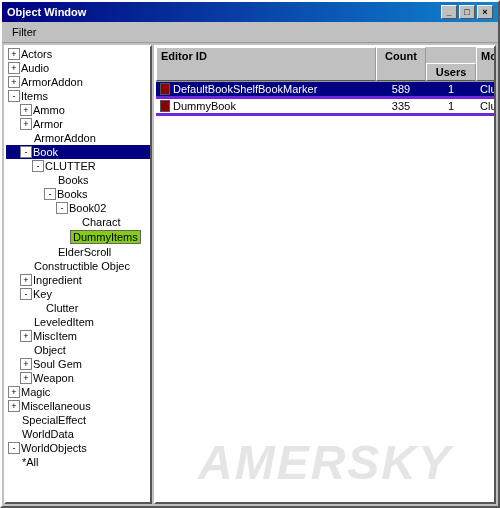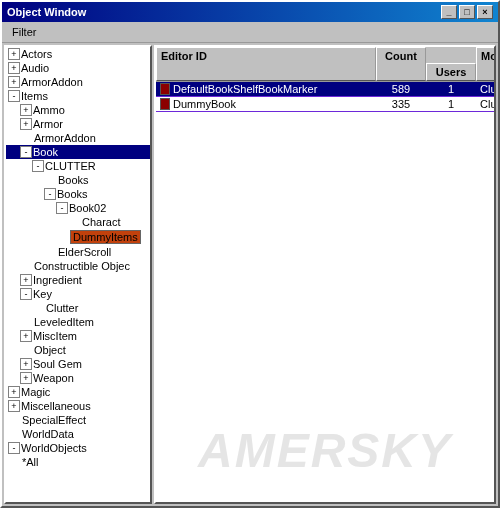--- a/index.html
+++ b/index.html
@@ -172,21 +172,21 @@
     .th-model { width: 80px; flex-shrink: 0; }
 
     .table-body {
       overflow-y: auto;
       overflow-x: hidden;
       flex: 1;
     }
 
     .table-row {
       display: flex;
-      border-bottom: 1px solid #6d28d9;
+      border-bottom: 3px solid #6d28d9;
       cursor: pointer;
     }
 
     .table-row.selected {
       background: #000080;
       color: white;
     }
 
     .td {
       padding: 1px 4px;
@@ -203,21 +203,21 @@
     .book-icon {
       background: #8B0000;
       width: 10px;
       height: 12px;
       border: 1px solid #555;
     }
 
     
     .watermark {
       position: absolute;
-      bottom: 24px;
+      bottom: 12px;
       left: 50%;
       transform: translateX(-50%);
       font-size: 48px;
       font-weight: bold;
       color: rgba(180, 180, 180, 0.35);
       white-space: nowrap;
       pointer-events: none;
       letter-spacing: 2px;
       font-style: italic;
     }
@@ -315,21 +315,21 @@
           <span class="tree-label">Book02</span>
         </div>
         <div class="tree-item">
           <span class="tree-indent" style="width: 62px;"></span>
           <span style="width: 14px; display: inline-block;"></span>
           <span class="tree-label">Charact</span>
         </div>
         <div class="tree-item">
           <span class="tree-indent" style="width: 50px;"></span>
           <span style="width: 14px; display: inline-block;"></span>
-          <span class="tree-label" style="border: 1px solid rgb(102, 102, 102); padding: 0px 2px; background: #c2410c; color: black;">DummyItems</span>
+          <span class="tree-label" style="border: 1px solid rgb(102, 102, 102); padding: 0px 2px; background: #84cc16; color: black;">DummyItems</span>
         </div>
         <div class="tree-item">
           <span class="tree-indent" style="width: 38px;"></span>
           <span style="width: 14px; display: inline-block;"></span>
           <span class="tree-label">ElderScroll</span>
         </div>
         <div class="tree-item">
           <span class="tree-indent" style="width: 14px;"></span>
           <span style="width: 14px; display: inline-block;"></span>
           <span class="tree-label">Constructible Objec</span>

